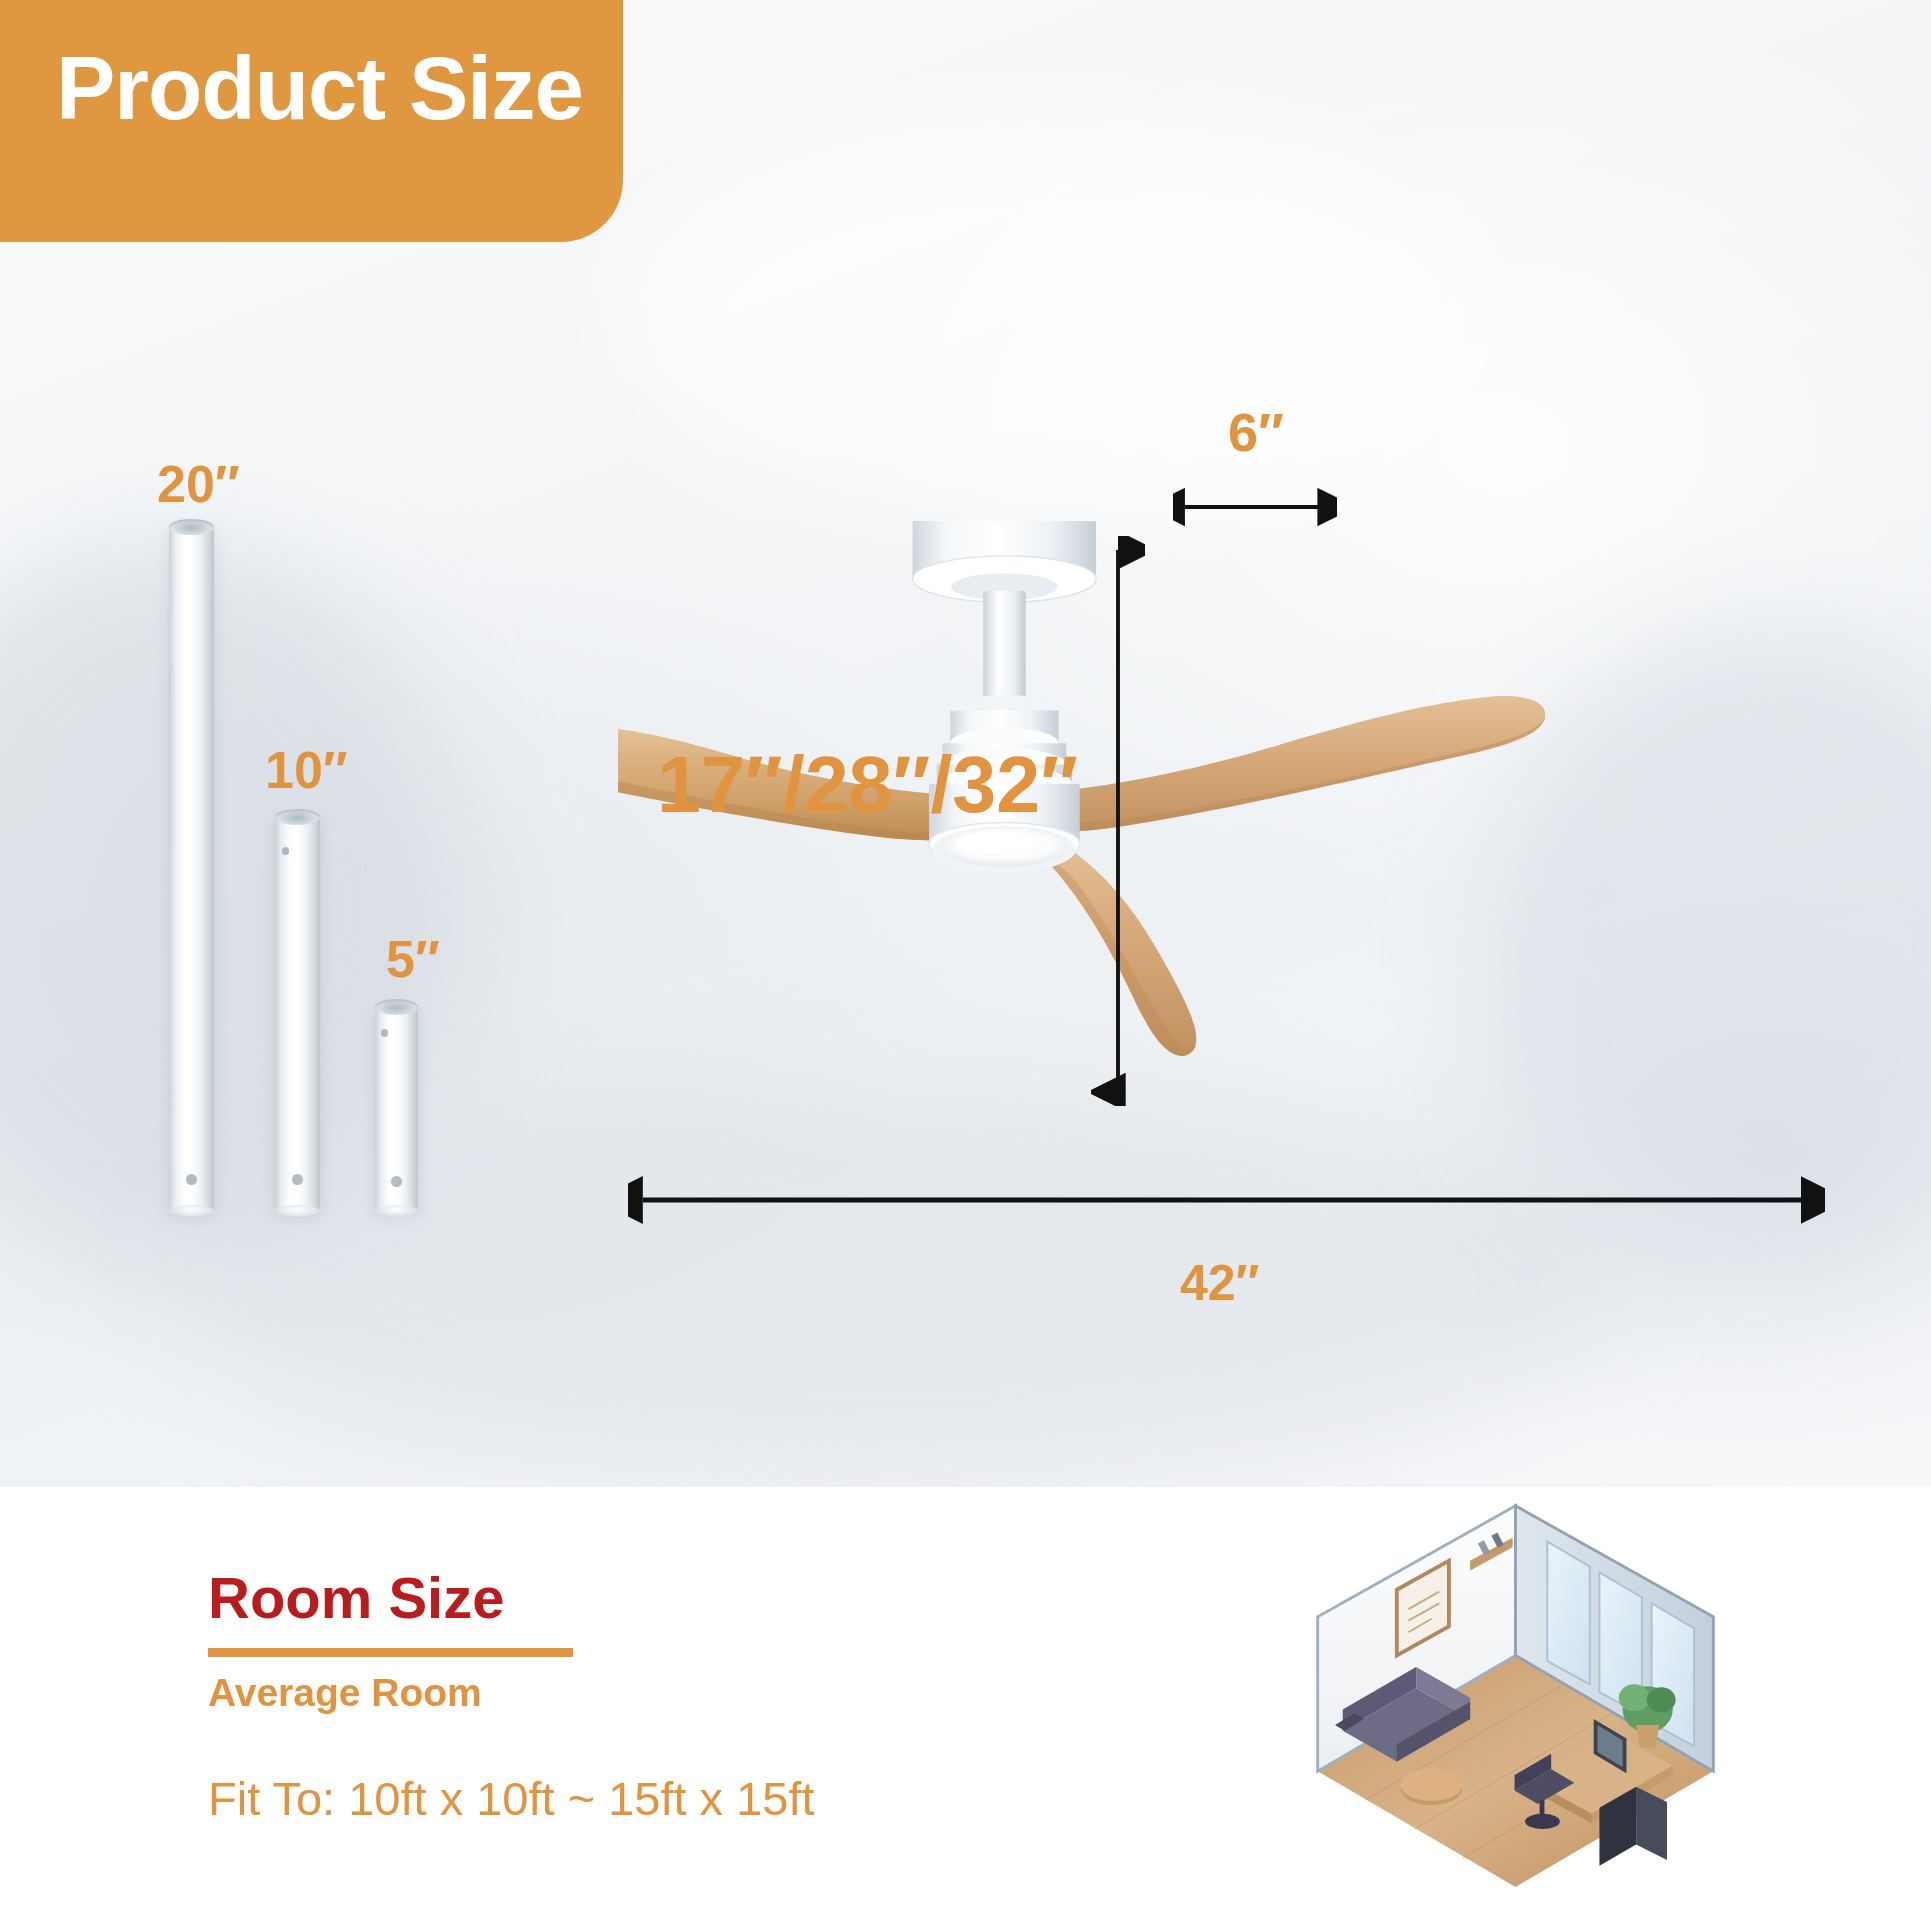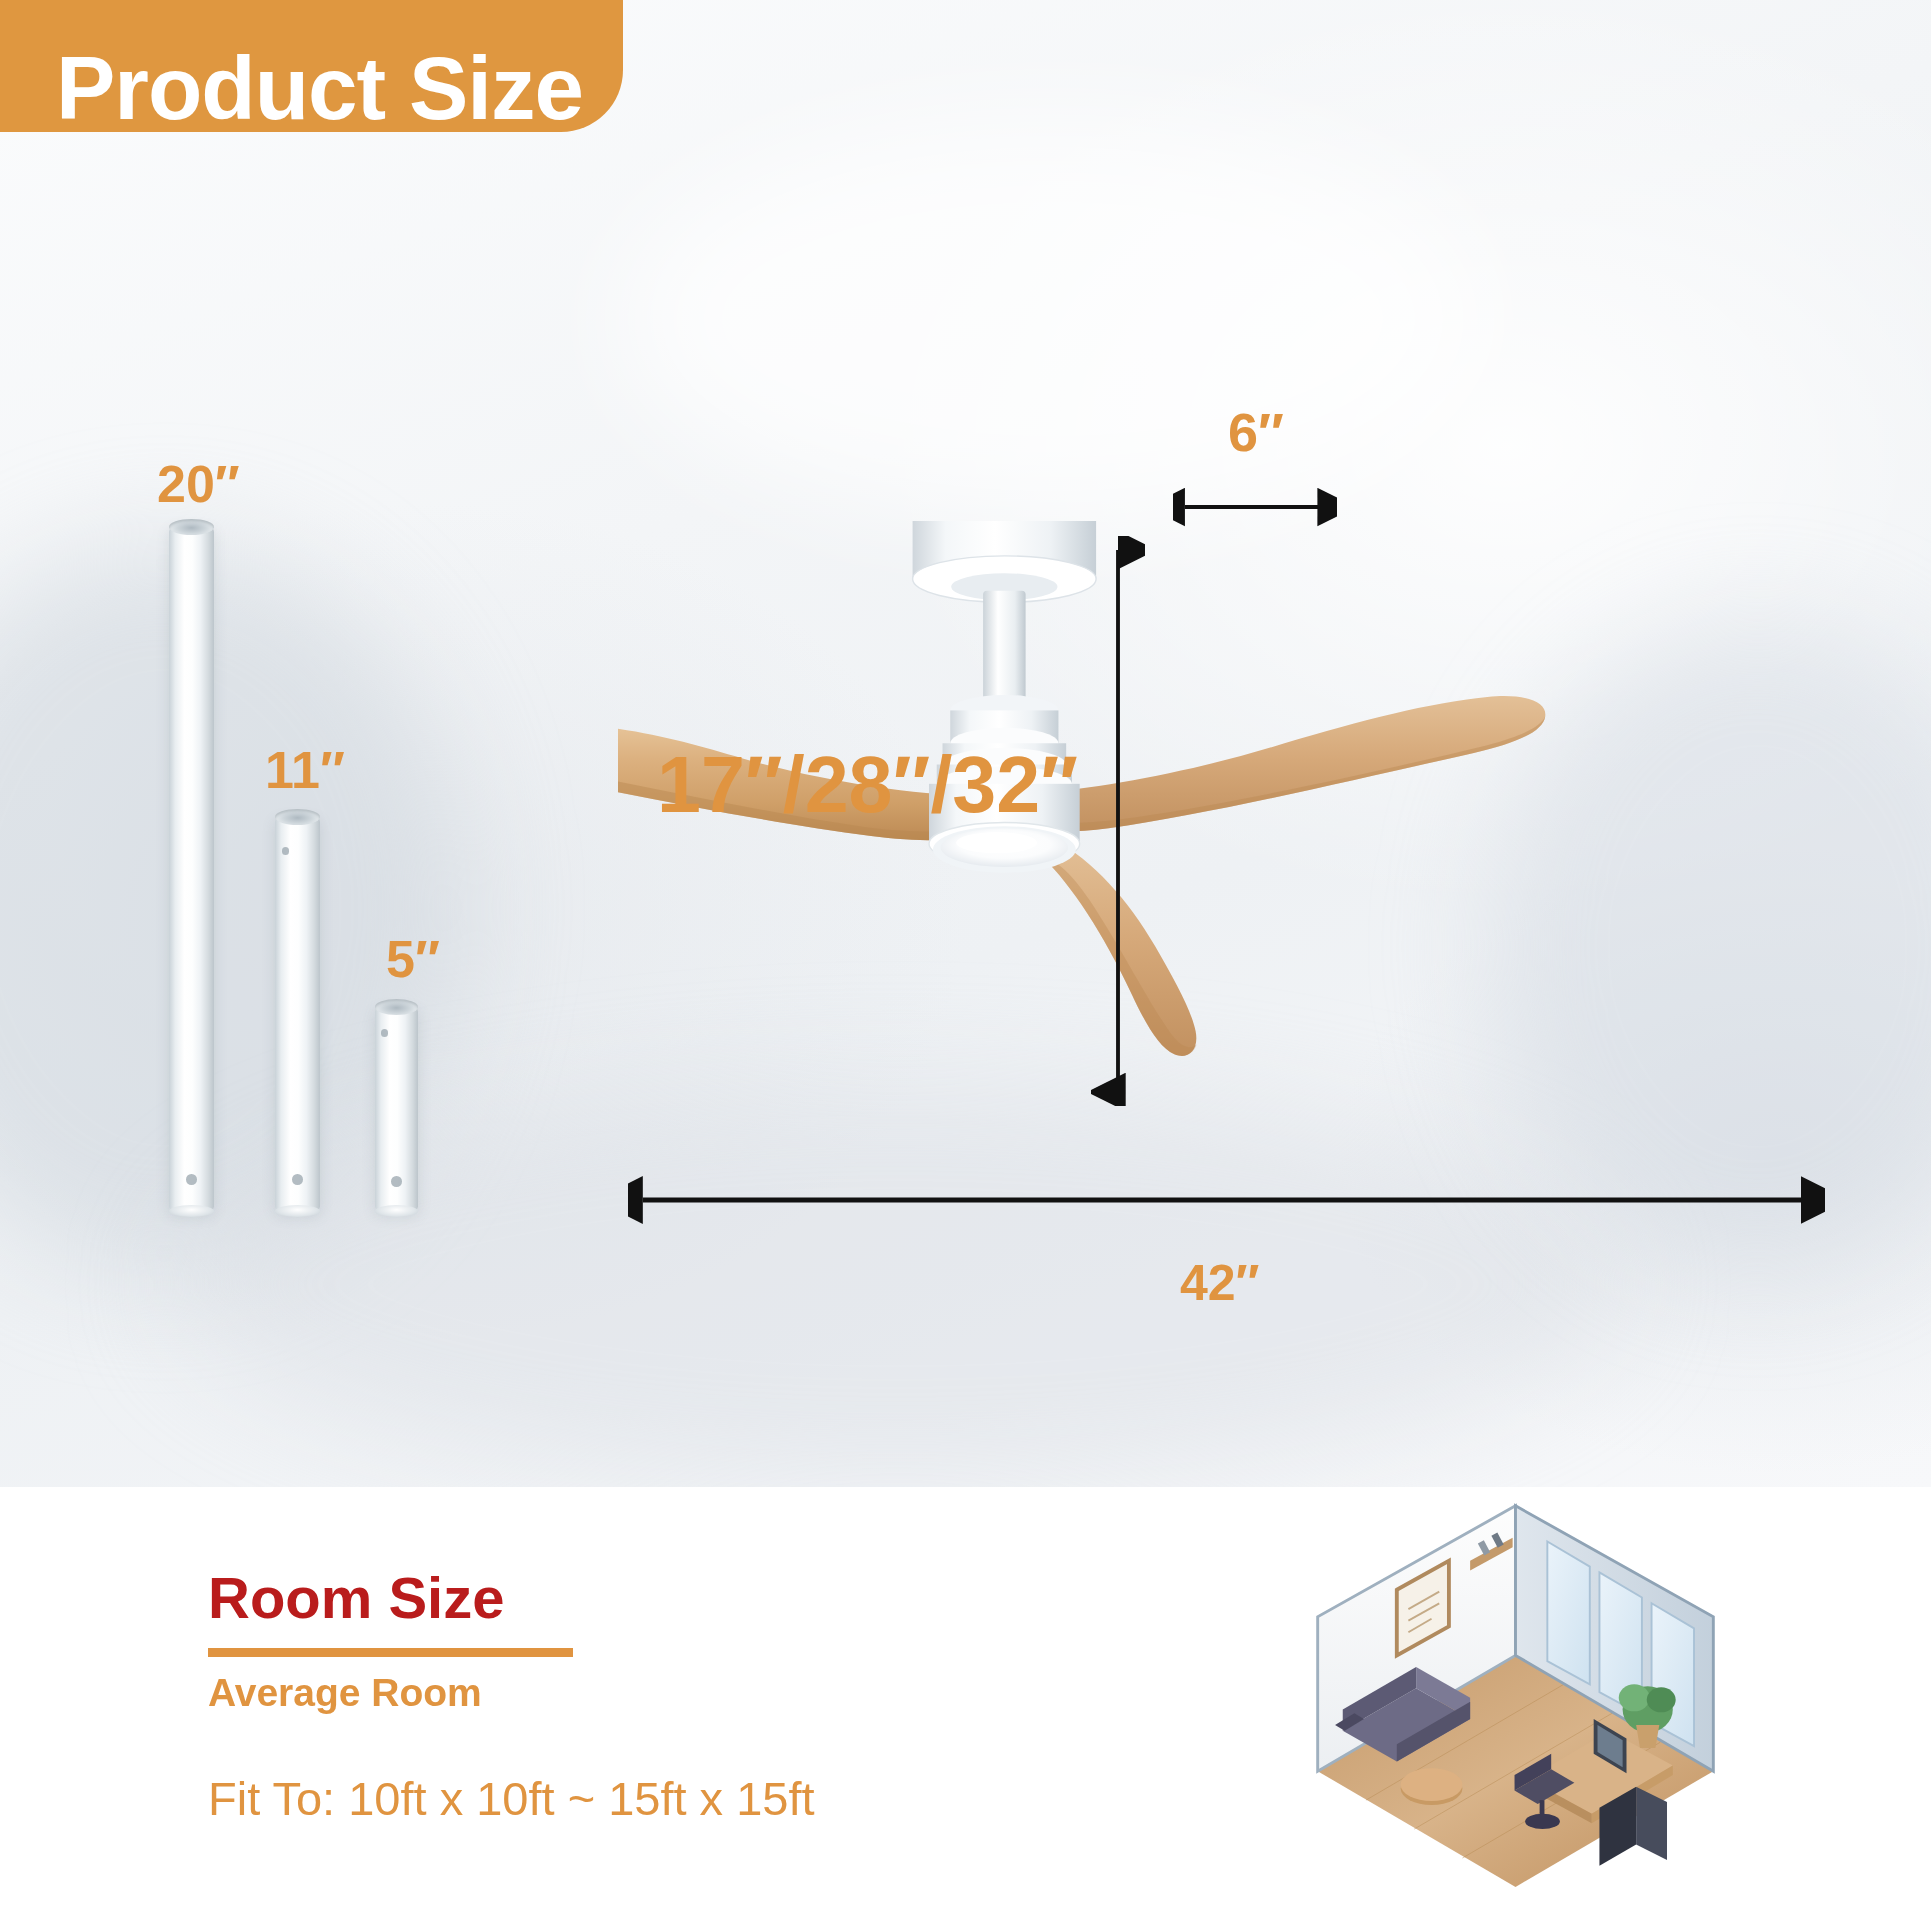--- a/index.html
+++ b/index.html
@@ -19,21 +19,21 @@
       radial-gradient(ellipse 1062px 772px at 78% 30%, rgba(255,255,255,0.9) 0%, rgba(255,255,255,0) 60%),
       radial-gradient(ellipse 676px 483px at 92% 78%, rgba(216,222,228,0.5) 0%, rgba(216,222,228,0) 65%),
       linear-gradient(160deg,#fbfcfd 0%, #f3f5f7 35%, #eef1f4 60%, #f7f8fa 100%);
     overflow:hidden;
   }
   
   .bg-blob{ position:absolute; border-radius:50%; filter:blur(53px); }
 
   
   #header-banner{
-    position:absolute; left:0; top:0; width:623px; height:132px;
+    position:absolute; left:0; top:0; width:623px; height:242px;
     background:#df9740;
     border-bottom-right-radius:62px;
     z-index:40;
   }
   #header-title{
     position:absolute; left:56px; top:44px;
     font-size:89px; font-weight:bold; color:#ffffff;
     letter-spacing:-1px; line-height:1;
     white-space:nowrap;
   }
@@ -112,21 +112,21 @@
 
   <div id="header-banner">
     <div id="header-title">Product Size</div>
   </div>
 
   <div class="rod-label" style="left:157px; top:454px;">20″</div>
   <div class="rod" style="left:169px; top:526px; width:45px; height:686px;">
     <div class="rod-hole" style="left:17.4px; bottom:27px;"></div>
   </div>
 
-  <div class="rod-label" style="left:265px; top:740px;">11″</div>
+  <div class="rod-label" style="left:265px; top:740px;">10″</div>
   <div class="rod" style="left:275px; top:816px; width:45px; height:396px;">
     <div class="rod-hole" style="left:17.4px; bottom:27px;"></div>
     <div class="rod-hole" style="left:6.8px; top:31px; width:7.7px; height:7.7px;"></div>
   </div>
 
   <div class="rod-label" style="left:386px; top:929px;">5″</div>
   <div class="rod" style="left:375px; top:1006px; width:43px; height:206px;">
     <div class="rod-hole" style="left:16.4px; bottom:25px;"></div>
     <div class="rod-hole" style="left:5.8px; top:23px; width:7.7px; height:7.7px;"></div>
   </div>

